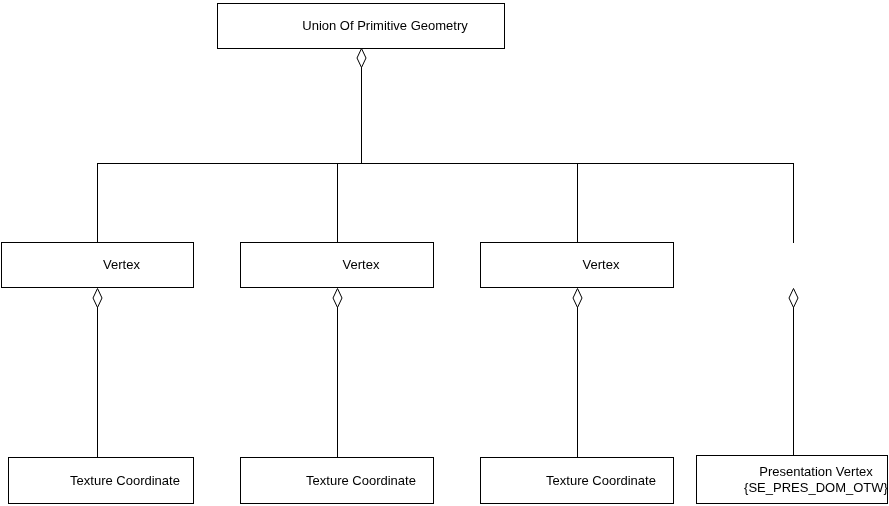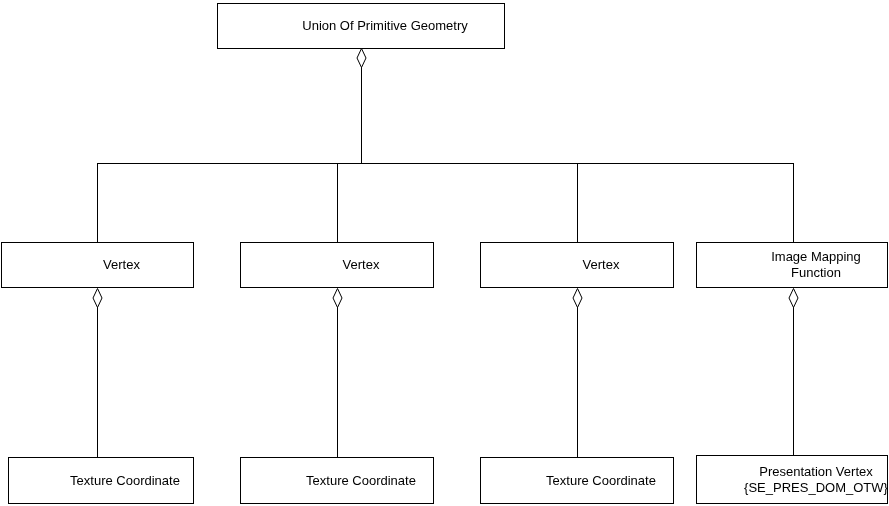--- a/index.html
+++ b/index.html
@@ -79,23 +79,20 @@
 
   <div class="uml-box" style="left:1px; top:242px; width:193px; height:46px;">
     <span class="box-label">Vertex</span>
   </div>
   <div class="uml-box" style="left:240px; top:242px; width:194px; height:46px;">
     <span class="box-label">Vertex</span>
   </div>
   <div class="uml-box" style="left:480px; top:242px; width:194px; height:46px;">
     <span class="box-label">Vertex</span>
   </div>
-  <div class="uml-box" style="left:696px; top:242px; width:192px; height:46px;">
-    <span class="box-label">Image Mapping Function</span>
-  </div>
 
   <svg class="diamond" style="left:92px; top:288px;" width="11" height="20" viewBox="0 0 11 20">
     <polygon points="5.5,0.5 10,10 5.5,19.5 1,10" fill="#ffffff" stroke="#000000" stroke-width="1"></polygon>
   </svg>
   <svg class="diamond" style="left:332px; top:288px;" width="11" height="20" viewBox="0 0 11 20">
     <polygon points="5.5,0.5 10,10 5.5,19.5 1,10" fill="#ffffff" stroke="#000000" stroke-width="1"></polygon>
   </svg>
   <svg class="diamond" style="left:572px; top:288px;" width="11" height="20" viewBox="0 0 11 20">
     <polygon points="5.5,0.5 10,10 5.5,19.5 1,10" fill="#ffffff" stroke="#000000" stroke-width="1"></polygon>
   </svg>

